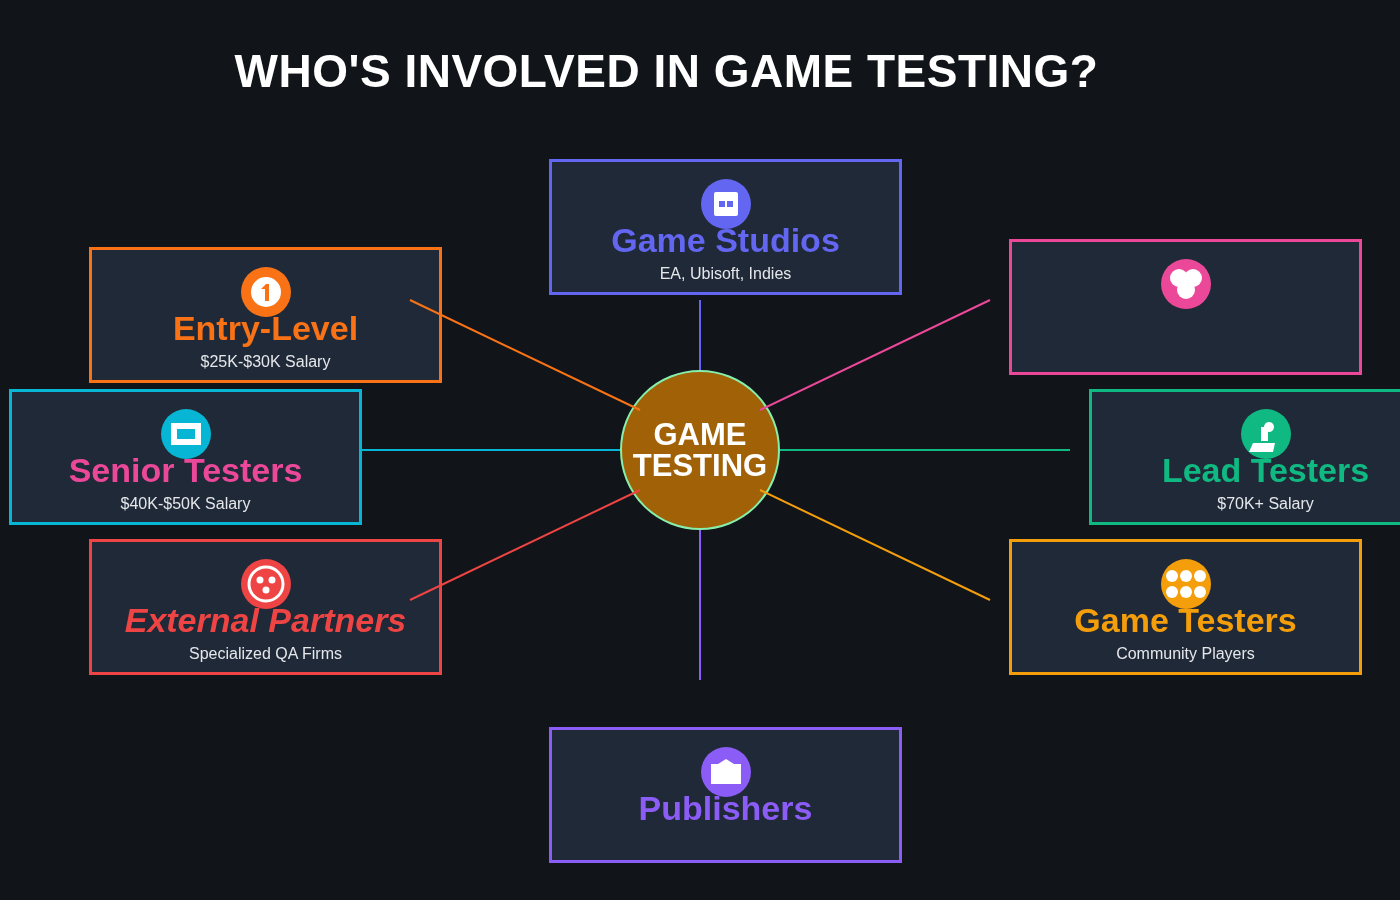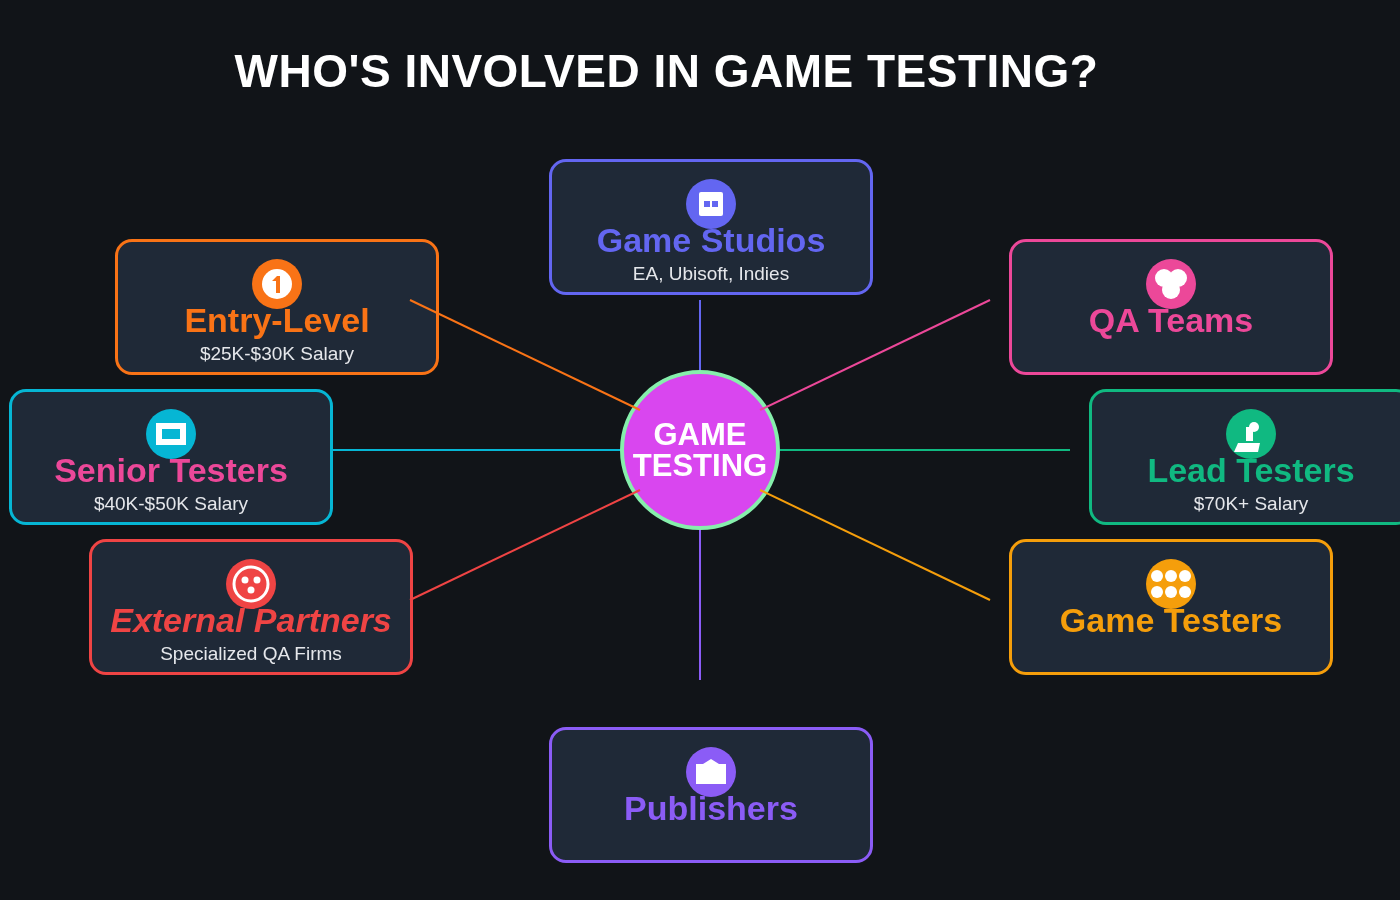--- a/index.html
+++ b/index.html
@@ -11,48 +11,48 @@
     }
     .title {
       position: absolute; left: 0; top: 44px; width: 1333px;
       text-align: center; color: #ffffff;
       font-family: "Liberation Sans", sans-serif;
       font-weight: bold; font-size: 46px; letter-spacing: 0.5px;
       margin: 0;
     }
     svg.lines { position: absolute; left: 0; top: 0; }
     .node {
-      position: absolute; width: 324px; height: 136px;
+      position: absolute; width: 353px; height: 136px;
       background: #1f2937;
-      border: 3px solid; border-radius: 17px;
+      border: 3px solid; border-radius: 0;
       box-sizing: border-box;
     }
     .node .icon {
       position: absolute; left: 50%; top: 17px;
       width: 50px; height: 50px; margin-left: -25px;
       border-radius: 50%;
       display: flex; align-items: center; justify-content: center;
     }
     .node .icon svg { display: block; }
     .node .label {
       position: absolute; left: -10px; right: -10px; top: 58px;
       text-align: center; font-weight: bold; font-size: 34px;
       white-space: nowrap; line-height: 40px;
       font-family: "Liberation Sans", sans-serif;
     }
     .node .sub {
       position: absolute; left: 0; right: 0; top: 100px;
-      text-align: center; font-size: 19px; color: #e5e7eb;
+      text-align: center; font-size: 16px; color: #e5e7eb;
       white-space: nowrap; line-height: 24px;
       font-family: "Liberation Sans", sans-serif;
     }
     .center {
       position: absolute; left: 620px; top: 370px;
       width: 160px; height: 160px; border-radius: 50%;
-      background: #d946ef; border: 4px solid #86efac;
+      background: #a16207; border: 2px solid #86efac;
       box-sizing: border-box;
       display: flex; flex-direction: column; align-items: center; justify-content: center;
       color: #ffffff; font-weight: bold; font-size: 31px; line-height: 31px;
       font-family: "Liberation Sans", sans-serif;
       z-index: 1;
     }
     .center span { display: block; text-align: center; }
     svg.overlay { position: absolute; left: 0; top: 0; z-index: 2; pointer-events: none; }
   </style>
 </head>
@@ -72,40 +72,39 @@
     <svg width="28" height="28" viewBox="0 0 28 28">
       <rect x="2" y="2" width="24" height="24" rx="2" fill="#ffffff"></rect>
       <rect x="7" y="11" width="6" height="6" fill="#6366f1"></rect>
       <rect x="15" y="11" width="6" height="6" fill="#6366f1"></rect>
     </svg>
   </div>
   <div class="label" style="color:#6366f1;">Game Studios</div>
   <div class="sub">EA, Ubisoft, Indies</div>
 </div>
 
-<div class="node" style="left:89px; top:239px; border-color:#f97316;margin-left:26px;">
+<div class="node" style="left:89px; top:247px; border-color:#f97316;">
   <div class="icon" style="background:#f97316;">
     <svg width="34" height="34" viewBox="0 0 34 34">
       <circle cx="17" cy="17" r="15" fill="#ffffff"></circle>
       <path d="M12 14 L17 9 L20 9 L20 26 L16 26 L16 14 Z" fill="#f97316"></path>
     </svg>
   </div>
   <div class="label" style="color:#f97316;">Entry-Level</div>
   <div class="sub">$25K-$30K Salary</div>
 </div>
 
 <div class="node" style="left:1009px; top:239px; border-color:#ec4899;">
   <div class="icon" style="background:#ec4899;">
     <svg width="42" height="42" viewBox="0 0 42 42">
       <circle cx="14" cy="15" r="9" fill="#ffffff"></circle>
       <circle cx="28" cy="15" r="9" fill="#ffffff"></circle>
       <circle cx="21" cy="27" r="9" fill="#ffffff"></circle>
     </svg>
   </div>
-  <div class="label" style="color:#ec4899;">QA Teams</div>
 </div>
 
 <div class="node" style="left:9px; top:389px; border-color:#06b6d4;">
   <div class="icon" style="background:#06b6d4;">
     <svg width="32" height="24" viewBox="0 0 32 24">
       <rect x="1" y="1" width="30" height="22" fill="#ffffff"></rect>
       <rect x="7" y="7" width="18" height="10" fill="#06b6d4"></rect>
     </svg>
   </div>
   <div class="label" style="color:#ec4899;">Senior Testers</div>
@@ -142,20 +141,21 @@
     <svg width="44" height="34" viewBox="0 0 44 34">
       <circle cx="8" cy="9" r="6" fill="#ffffff"></circle>
       <circle cx="22" cy="9" r="6" fill="#ffffff"></circle>
       <circle cx="36" cy="9" r="6" fill="#ffffff"></circle>
       <circle cx="8" cy="25" r="6" fill="#ffffff"></circle>
       <circle cx="22" cy="25" r="6" fill="#ffffff"></circle>
       <circle cx="36" cy="25" r="6" fill="#ffffff"></circle>
     </svg>
   </div>
   <div class="label" style="color:#f59e0b;">Game Testers</div>
+  <div class="sub">Community Players</div>
 </div>
 
 <div class="node" style="left:549px; top:727px; border-color:#8b5cf6;">
   <div class="icon" style="background:#8b5cf6;">
     <svg width="32" height="26" viewBox="0 0 32 26">
       <polygon points="1,5 8,5 16,0 24,5 31,5 31,25 1,25" fill="#ffffff"></polygon>
     </svg>
   </div>
   <div class="label" style="color:#8b5cf6;">Publishers</div>
 </div>

